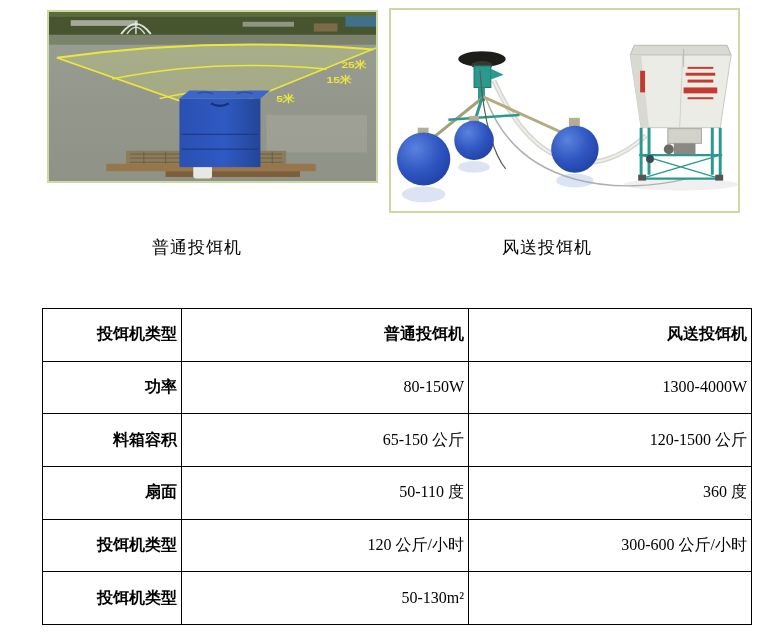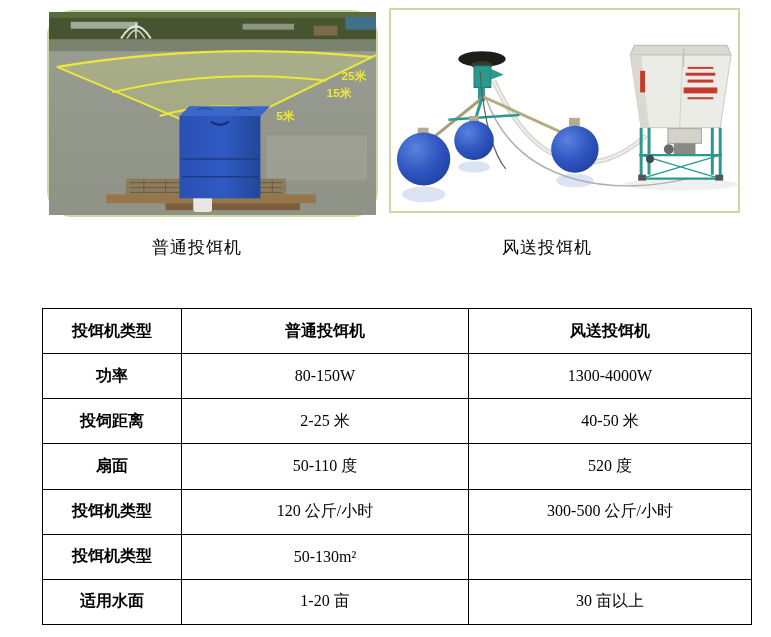--- a/index.html
+++ b/index.html
@@ -1,31 +1,31 @@
 <!DOCTYPE html>
 <html><head>
 <meta charset="utf-8">
 <style>
   html,body{margin:0;padding:0;background:#ffffff;}
   body{font-family:"Liberation Serif","DejaVu Serif",serif;color:#000;}
   #page{position:relative;width:771px;height:637px;background:#ffffff;overflow:hidden;}
 
   .figure{position:absolute;border:2px solid #ccd9a2;background:#fff;box-sizing:border-box;}
-  #figure-left{left:47px;top:10px;width:331px;height:207px;border-radius:26px;}
+  #figure-left{left:47px;top:10px;width:331px;height:173px;}
   #figure-right{left:389px;top:8px;width:351px;height:205px;}
   .figure svg{display:block;width:100%;height:100%;}
 
   .caption{position:absolute;top:236px;width:300px;text-align:center;
            font-size:17px;letter-spacing:1px;color:#000;}
   #caption-left{left:47px;}
   #caption-right{left:397px;}
 
   table.spec{position:absolute;left:42px;top:308px;width:709px;height:317px;
              border-collapse:collapse;table-layout:fixed;}
-  table.spec td,table.spec th{border:1.5px solid #000;text-align:center;
+  table.spec td,table.spec th{border:1.5px solid #000;text-align:right;
              vertical-align:middle;font-size:16px;padding:0 4px;
              font-family:"Liberation Serif","DejaVu Serif",serif;}
   table.spec th{font-weight:bold;}
   table.spec td.rowlabel{font-weight:bold;}
   col.c1{width:139px;} col.c2{width:287px;} col.c3{width:283px;}
 
   .fan-label{font-family:"Liberation Sans","DejaVu Sans",sans-serif;
              font-size:12px;font-weight:bold;fill:#ece73c;}
 </style>
 </head>
@@ -180,40 +180,35 @@
       <th>投饵机类型</th>
       <th>普通投饵机</th>
       <th>风送投饵机</th>
     </tr>
     <tr>
       <td class="rowlabel">功率</td>
       <td>80-150W</td>
       <td>1300-4000W</td>
     </tr>
     <tr>
-      <td class="rowlabel">投饲距离</td>
-      <td>2-25 米</td>
-      <td>40-50 米</td>
+      <td class="rowlabel">料箱容积</td>
+      <td>65-150 公斤</td>
+      <td>120-1500 公斤</td>
     </tr>
     <tr>
       <td class="rowlabel">扇面</td>
       <td>50-110 度</td>
-      <td>520 度</td>
+      <td>360 度</td>
     </tr>
     <tr>
       <td class="rowlabel">投饵机类型</td>
       <td>120 公斤/小时</td>
-      <td>300-500 公斤/小时</td>
+      <td>300-600 公斤/小时</td>
     </tr>
     <tr>
       <td class="rowlabel">投饵机类型</td>
       <td>50-130m²</td>
       <td></td>
     </tr>
-    <tr>
-      <td class="rowlabel">适用水面</td>
-      <td>1-20 亩</td>
-      <td>30 亩以上</td>
-    </tr>
   </tbody>
     </table>
 
 </div>
 
 </body></html>

